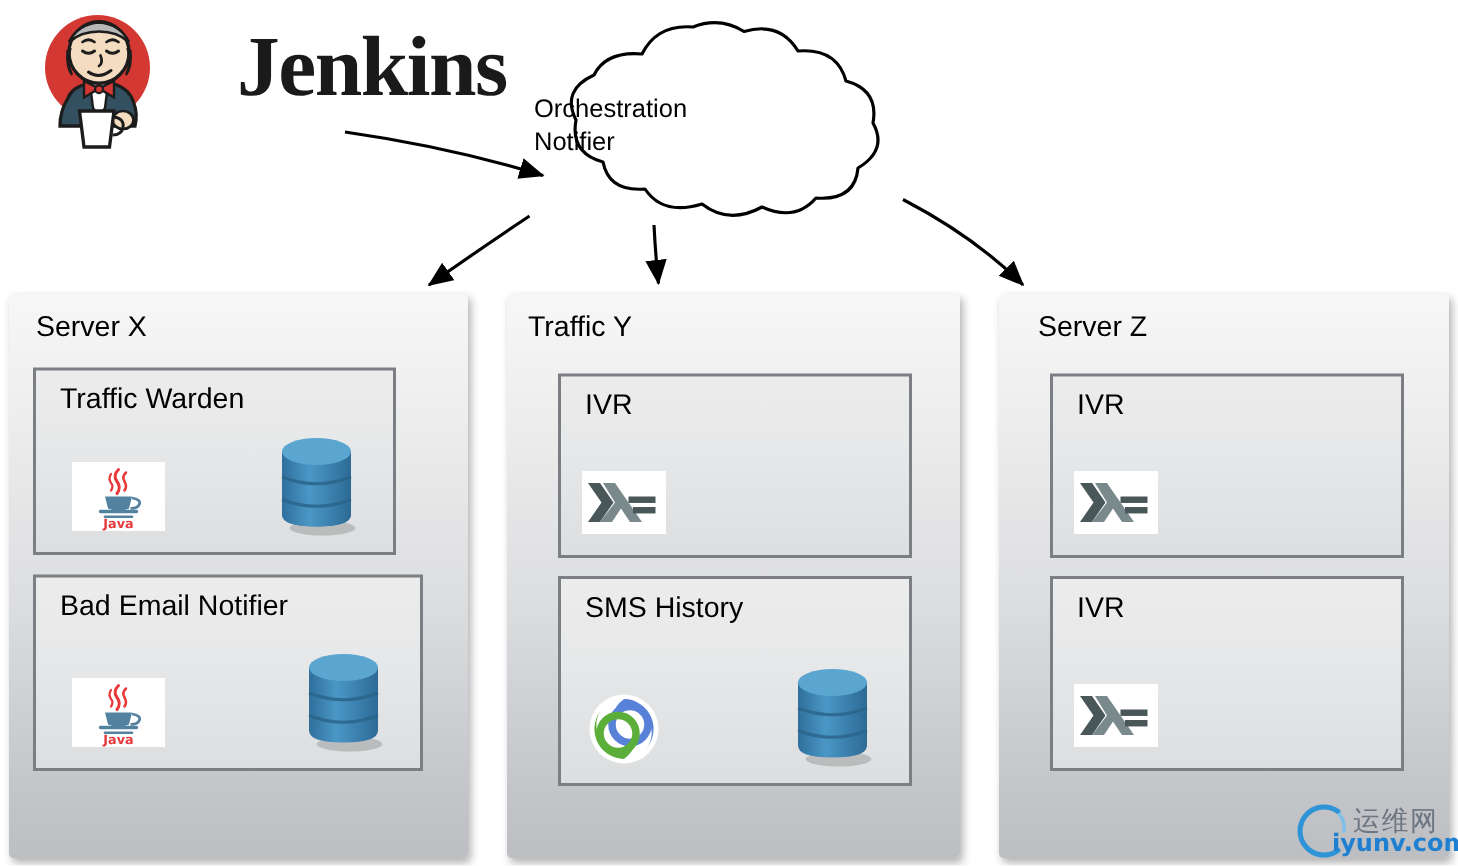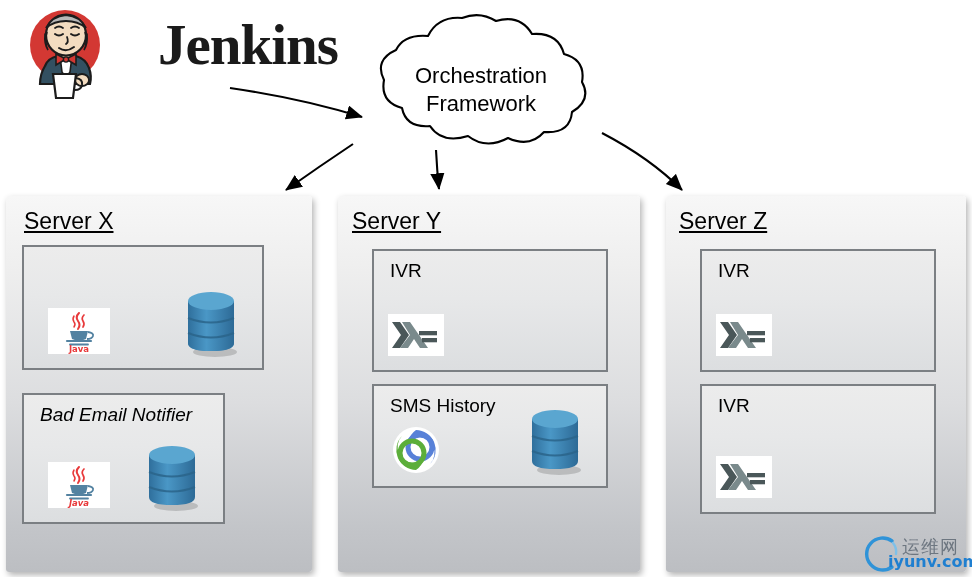--- a/index.html
+++ b/index.html
@@ -51,22 +51,21 @@
     left: 356px;
     top: 12px;
     width: 250px;
     height: 140px;
   }
   #cloud-label {
     position: absolute;
     left: 0;
     top: 50px;
     width: 250px;
-    text-align: center;
-    font-size: 22px;
+    font-size: 17px;
     color: #000;
     line-height: 1.28;
     pointer-events: none;
   }
 
   
   #arrows-layer {
     position: absolute;
     left: 0;
     top: 0;
@@ -82,51 +81,50 @@
     background: linear-gradient(to bottom, #f7f7f7 0%, #efefef 18%, #dcdddf 55%, #c3c5c9 88%, #bcbec2 100%);
     box-shadow: 2px 3px 6px rgba(0,0,0,0.30);
   }
   #panel-server-x { left: 6px;   top: 196px; width: 306px; height: 376px; }
   #panel-server-y { left: 338px; top: 196px; width: 302px; height: 376px; }
   #panel-server-z { left: 666px; top: 196px; width: 300px; height: 376px; }
 
   .server-title {
     position: absolute;
     top: 12px;
-    font-size: 23px;
+    font-size: 19px;
     color: #000;
     white-space: nowrap;
-    text-decoration: underline;
   }
   #panel-server-x .server-title { left: 18px; }
   #panel-server-y .server-title { left: 14px; }
-  #panel-server-z .server-title { left: 13px; }
+  #panel-server-z .server-title { left: 26px; }
 
   
   .service-box {
     position: absolute;
     border: 2px solid #7b7f83;
     background: linear-gradient(to bottom, #ececec 0%, #e7e8e9 40%, #dcdee0 100%);
     box-sizing: border-box;
   }
   .service-label {
     position: absolute;
     left: 16px;
     top: 9px;
     font-size: 19px;
     color: #000;
     white-space: nowrap;
   }
 
   
   #box-traffic-warden { left: 22px; top: 245px; width: 242px; height: 125px; }
-  #box-bad-email      { left: 22px; top: 393px; width: 203px; height: 131px; font-style: italic; }
+  #box-bad-email      { left: 22px; top: 383px; width: 260px; height: 131px; }
   
   #box-ivr-y          { left: 372px; top: 249px; width: 236px; height: 123px; }
-  #box-sms-history    { left: 372px; top: 384px; width: 236px; height: 104px; }
+  #box-sms-history    { left: 372px; top: 384px; width: 236px; height: 140px; }
   
   #box-ivr-z1         { left: 700px; top: 249px; width: 236px; height: 123px; }
   #box-ivr-z2         { left: 700px; top: 384px; width: 236px; height: 130px; }
 
   
   .tech-logo {
     position: absolute;
     background: #ffffff;
   }
   .java-logo   { width: 62px; height: 46px; left: 24px; bottom: 14px; text-align: center; }
@@ -229,21 +227,21 @@
              Q174 136 152 126
              Q130 138 112 124
              Q86 132 74 114
              Q50 116 46 96
              Q24 90 28 68
              Q18 48 40 38
              Q48 22 72 24 Z" fill="#ffffff" stroke="#000000" stroke-width="2.1" stroke-linejoin="round"></path>
   </svg>
   <div id="cloud-label">
     <div>Orchestration</div>
-    <div>Framework</div>
+    <div>Notifier</div>
   </div>
 </div>
 
 <svg id="arrows-layer" viewBox="0 0 972 577" xmlns="http://www.w3.org/2000/svg">
   <defs>
     <marker id="arrowhead" markerWidth="9" markerHeight="9" refX="7.5" refY="3.4" orient="auto" markerUnits="strokeWidth">
       <path d="M0,0 L8,3.4 L0,6.8 z" fill="#000000"></path>
     </marker>
   </defs>
 
@@ -254,20 +252,21 @@
   <path d="M436 150 Q437 170 439 189" fill="none" stroke="#000000" stroke-width="2.1" marker-end="url(#arrowhead)"></path>
 
   <path d="M602 133 Q650 158 682 190" fill="none" stroke="#000000" stroke-width="2.1" marker-end="url(#arrowhead)"></path>
 </svg>
 
 <div class="server-panel" id="panel-server-x">
   <div class="server-title">Server X</div>
 </div>
 
 <div class="service-box" id="box-traffic-warden">
+  <div class="service-label">Traffic Warden</div>
   <div class="tech-logo java-logo">
     <svg viewBox="0 0 62 46" width="62" height="46" xmlns="http://www.w3.org/2000/svg">
       <rect x="0" y="0" width="62" height="46" fill="#ffffff"></rect>
 
       <path d="M31 5 Q27 9 30 13 Q33 17 30 21" fill="none" stroke="#e8393a" stroke-width="2" stroke-linecap="round"></path>
       <path d="M36 7 Q33 10 35 13 Q37 16 35 19" fill="none" stroke="#e8393a" stroke-width="1.7" stroke-linecap="round"></path>
       <path d="M26 8 Q24 11 26 14 Q28 16 26 19" fill="none" stroke="#e8393a" stroke-width="1.5" stroke-linecap="round"></path>
 
       <path d="M22 23 L40 23 L38 31 Q31 34 24 31 Z" fill="#5382a1"></path>
       <path d="M40 24 Q46 25 45 28 Q44 31 39 31" fill="none" stroke="#5382a1" stroke-width="1.8"></path>
@@ -324,21 +323,21 @@
         </linearGradient>
       </defs>
       <ellipse cx="27" cy="13" rx="23" ry="9" fill="#5aa6d0"></ellipse>
       <path d="M4 30 Q27 39 50 30" fill="none" stroke="#2a6489" stroke-width="2" opacity="0.85"></path>
       <path d="M4 45 Q27 54 50 45" fill="none" stroke="#2a6489" stroke-width="2" opacity="0.85"></path>
     </svg>
   </div>
 </div>
 
 <div class="server-panel" id="panel-server-y">
-  <div class="server-title">Server Y</div>
+  <div class="server-title">Traffic Y</div>
 </div>
 
 <div class="service-box" id="box-ivr-y">
   <div class="service-label">IVR</div>
   <div class="tech-logo haskell-logo">
     <svg viewBox="0 0 56 42" width="56" height="42" xmlns="http://www.w3.org/2000/svg">
       <rect x="0" y="0" width="56" height="42" fill="#ffffff"></rect>
       <path d="M4 8 L12 8 L21 21 L12 34 L4 34 L13 21 Z" fill="#4a5759"></path>
       <path d="M14 8 L22 8 L40 34 L32 34 L26 25 L20 34 L12 34 L22 21 Z" fill="#7a8a8c"></path>
       <rect x="31" y="17" width="18" height="4.3" fill="#4a5759"></rect>

